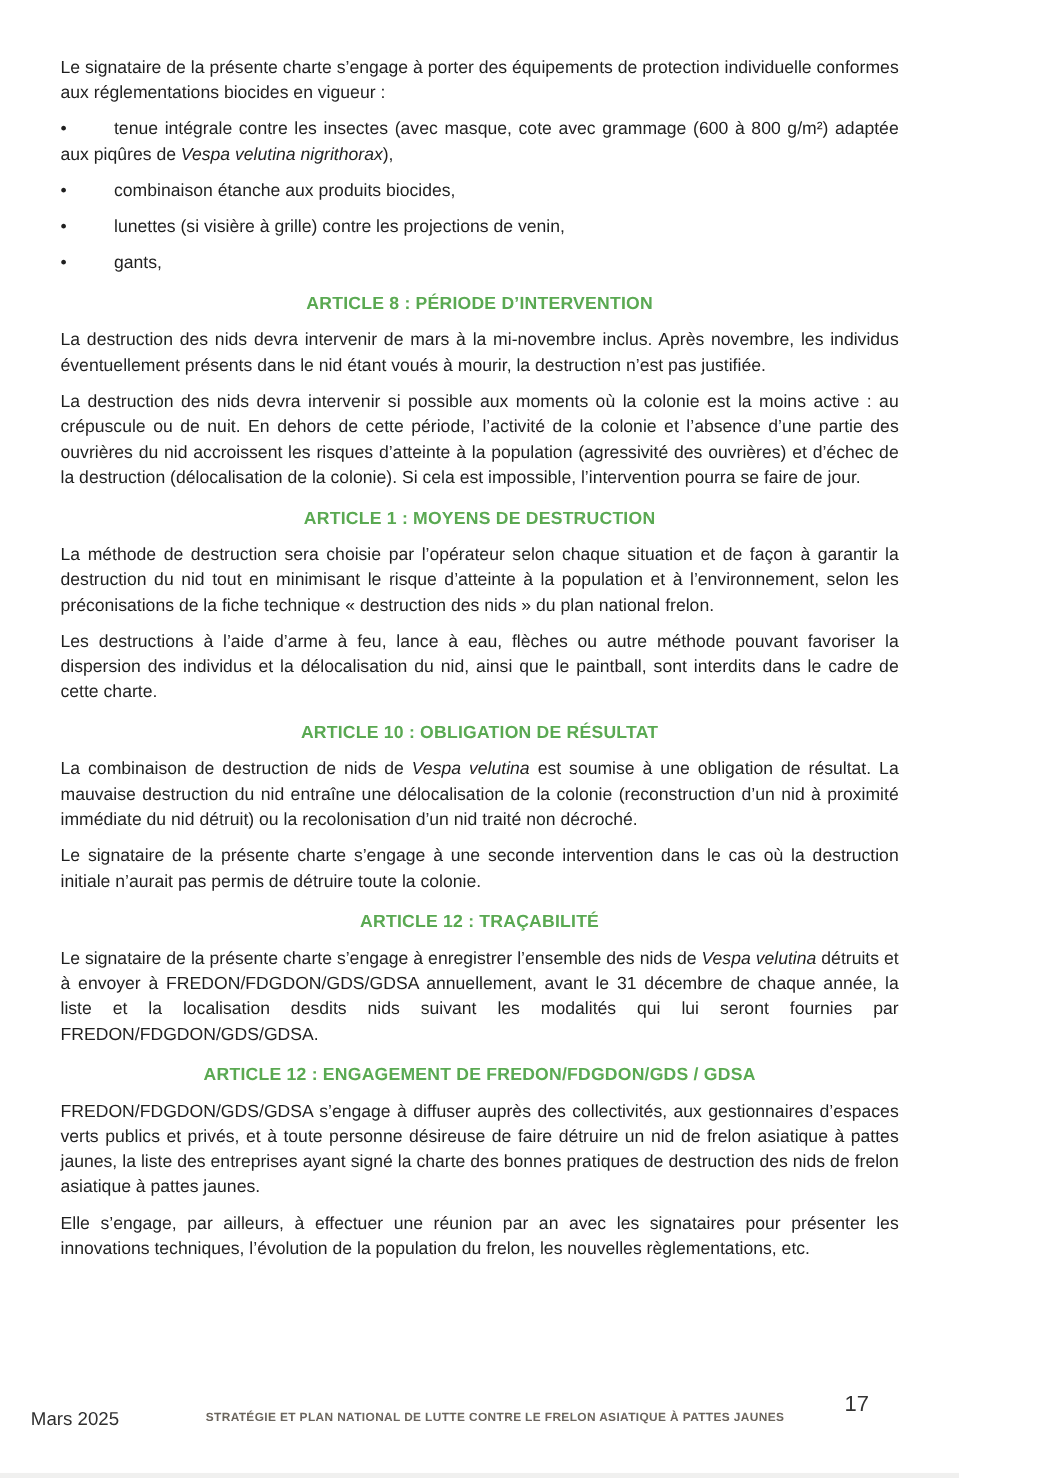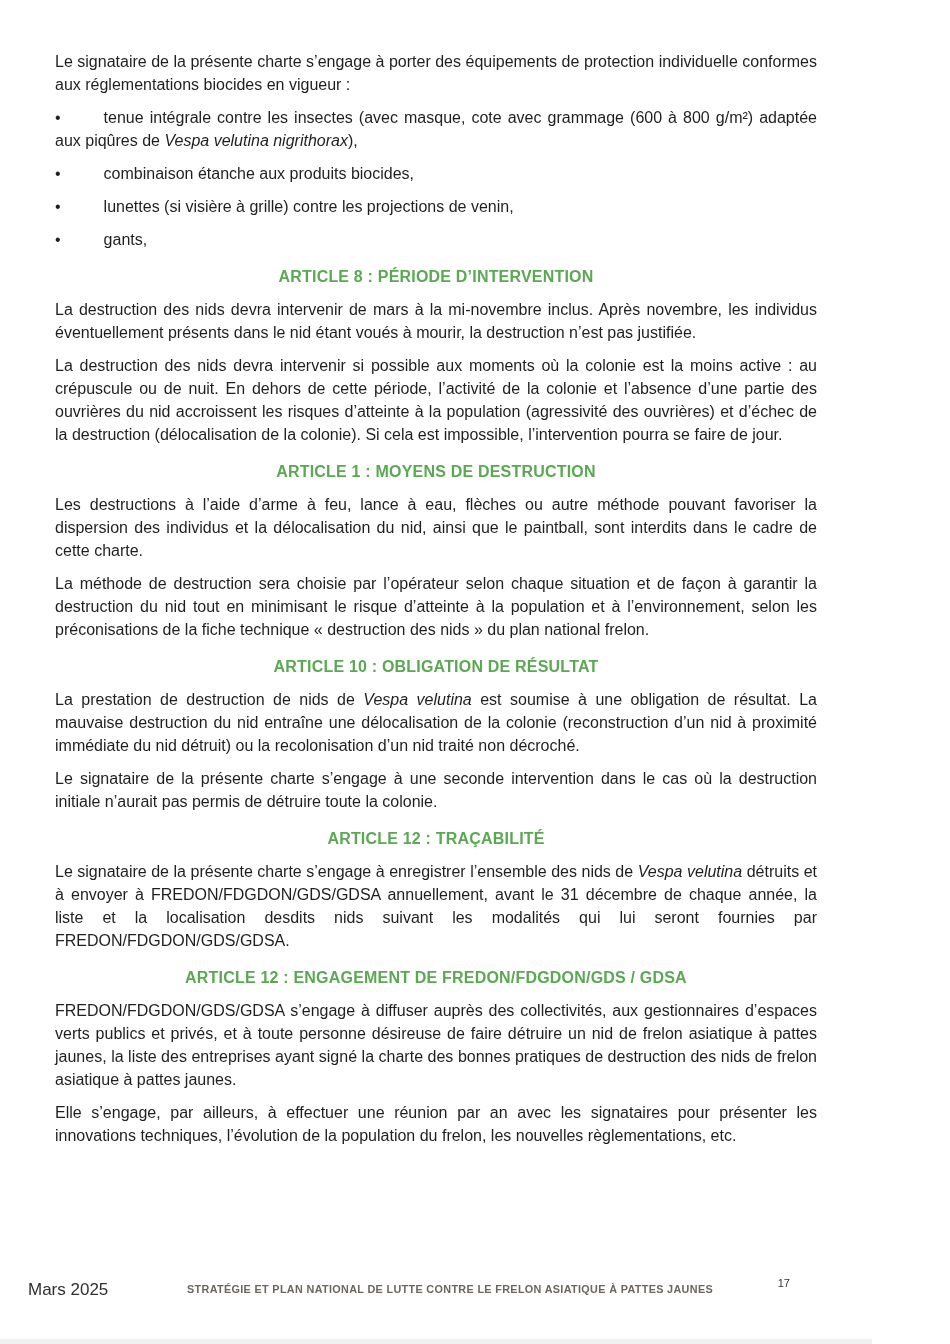--- a/index.html
+++ b/index.html
@@ -49,21 +49,21 @@
     font-size: 10.8px;
     font-weight: bold;
     letter-spacing: 0.35px;
     text-transform: uppercase;
     color: var(--footer-muted, #6b655d);
     padding-left: 28px;
   }
   .footer-page {
     position: absolute;
     right: 82px; bottom: 55px;
-    font-size: 11px;
+    font-size: 20px;
     color: #333333;
   }
   .bottom-strip {
     position: absolute;
     left: 0; right: 0; bottom: 0;
     height: 5px;
     background: #f0f0ef;
   }
 </style>
 </head>
@@ -81,25 +81,25 @@
     <p class="para bullet"><span class="marker">•</span><span class="tab"></span><span>lunettes (si visière à grille) contre les projections de venin,</span></p>
 
     <p class="para bullet"><span class="marker">•</span><span class="tab"></span><span>gants,</span></p>
 
 
     <h2 class="article">ARTICLE 8 : PÉRIODE D’INTERVENTION</h2>
     <p class="para"><span>La destruction des nids devra intervenir de mars à la mi-novembre inclus. Après novembre, les individus éventuellement présents dans le nid étant voués à mourir, la destruction n’est pas justifiée.</span></p>
     <p class="para"><span>La destruction des nids devra intervenir si possible aux moments où la colonie est la moins active : au crépuscule ou de nuit. En dehors de cette période, l’activité de la colonie et l’absence d’une partie des ouvrières du nid accroissent les risques d’atteinte à la population (agressivité des ouvrières) et d’échec de la destruction (délocalisation de la colonie). Si cela est impossible, l’intervention pourra se faire de jour.</span></p>
 
     <h2 class="article">ARTICLE 1 : MOYENS DE DESTRUCTION</h2>
+    <p class="para"><span>La méthode de destruction sera choisie par l’opérateur selon chaque situation et de façon à garantir la destruction du nid tout en minimisant le risque d’atteinte à la population et à l’environnement, selon les préconisations de la fiche technique « destruction des nids » du plan national frelon.</span></p>
     <p class="para"><span>Les destructions à l’aide d’arme à feu, lance à eau, flèches ou autre méthode pouvant favoriser la dispersion des individus et la délocalisation du nid, ainsi que le paintball, sont interdits dans le cadre de cette charte.</span></p>
-    <p class="para"><span>La méthode de destruction sera choisie par l’opérateur selon chaque situation et de façon à garantir la destruction du nid tout en minimisant le risque d’atteinte à la population et à l’environnement, selon les préconisations de la fiche technique « destruction des nids » du plan national frelon.</span></p>
 
     <h2 class="article">ARTICLE 10 : OBLIGATION DE RÉSULTAT</h2>
-    <p class="para"><span>La prestation de destruction de nids de </span><em>Vespa velutina</em><span> est soumise à une obligation de résultat. La mauvaise destruction du nid entraîne une délocalisation de la colonie (reconstruction d’un nid à proximité immédiate du nid détruit) ou la recolonisation d’un nid traité non décroché.</span></p>
+    <p class="para"><span>La combinaison de destruction de nids de </span><em>Vespa velutina</em><span> est soumise à une obligation de résultat. La mauvaise destruction du nid entraîne une délocalisation de la colonie (reconstruction d’un nid à proximité immédiate du nid détruit) ou la recolonisation d’un nid traité non décroché.</span></p>
     <p class="para"><span>Le signataire de la présente charte s’engage à une seconde intervention dans le cas où la destruction initiale n’aurait pas permis de détruire toute la colonie.</span></p>
 
     <h2 class="article">ARTICLE 12 : TRAÇABILITÉ</h2>
     <p class="para"><span>Le signataire de la présente charte s’engage à enregistrer l’ensemble des nids de </span><em>Vespa velutina</em><span> détruits et à envoyer à FREDON/FDGDON/GDS/GDSA annuellement, avant le 31 décembre de chaque année, la liste et la localisation desdits nids suivant les modalités qui lui seront fournies par FREDON/FDGDON/GDS/GDSA.</span></p>
 
     <h2 class="article">ARTICLE 12 : ENGAGEMENT DE FREDON/FDGDON/GDS / GDSA</h2>
     <p class="para"><span>FREDON/FDGDON/GDS/GDSA s’engage à diffuser auprès des collectivités, aux gestionnaires d’espaces verts publics et privés, et à toute personne désireuse de faire détruire un nid de frelon asiatique à pattes jaunes, la liste des entreprises ayant signé la charte des bonnes pratiques de destruction des nids de frelon asiatique à pattes jaunes.</span></p>
     <p class="para"><span>Elle s’engage, par ailleurs, à effectuer une réunion par an avec les signataires pour présenter les innovations techniques, l’évolution de la population du frelon, les nouvelles règlementations, etc.</span></p>
 
   </div>

